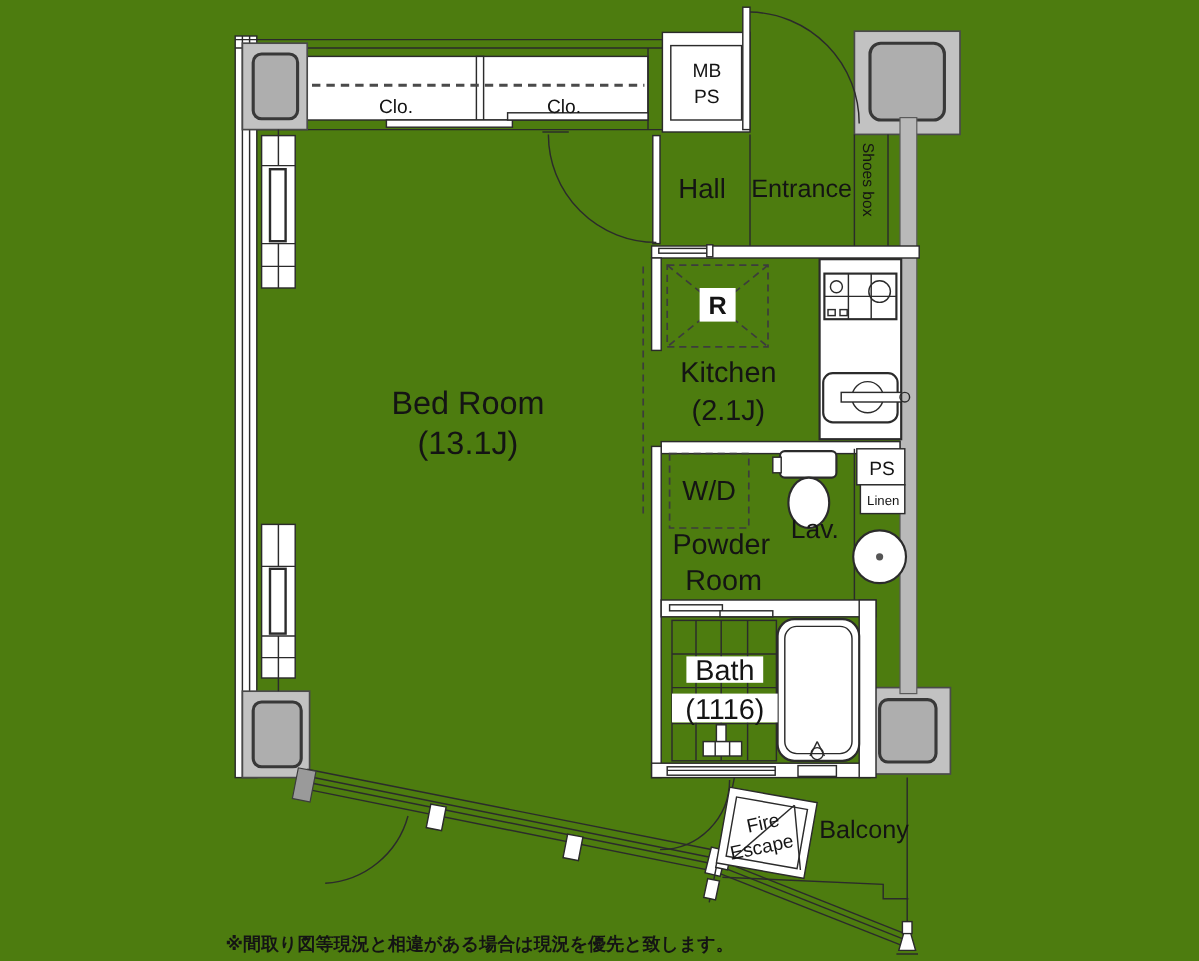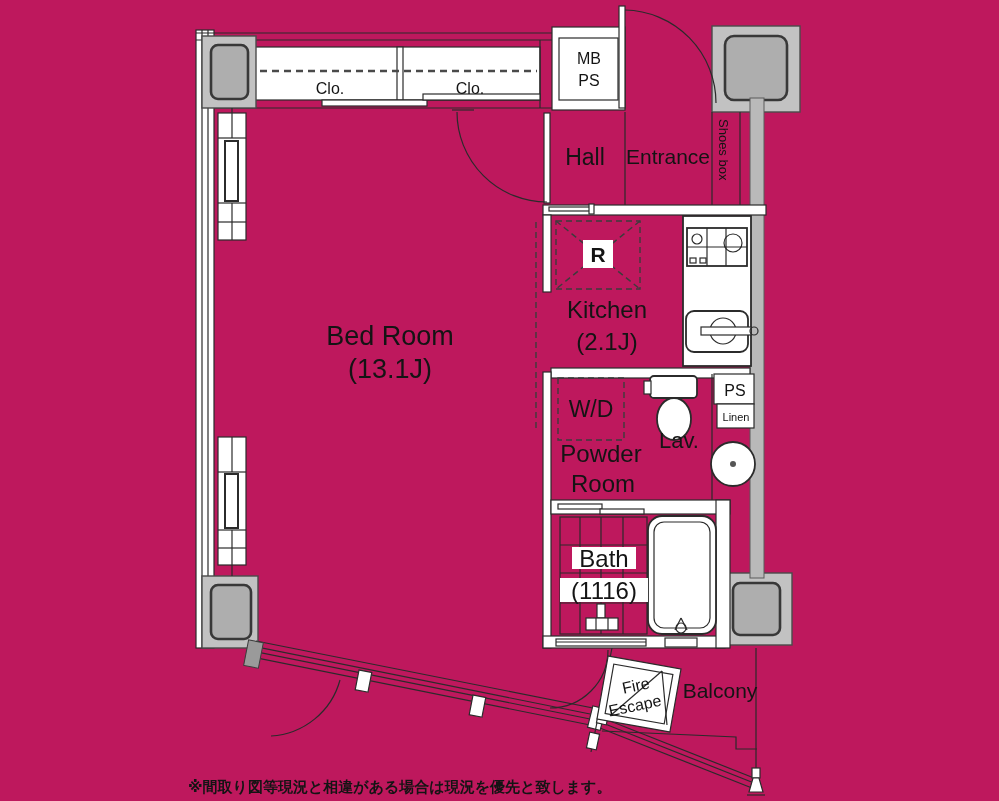--- a/index.html
+++ b/index.html
@@ -1,16 +1,16 @@
 <!DOCTYPE html>
 <html><head>
 <meta charset="utf-8">
 <style>
   html,body{margin:0;padding:0;background:#ffffff;}
-  .stage{position:relative;width:999px;height:801px;background:#be185d;overflow:hidden;
+  .stage{position:relative;width:999px;height:801px;background:#4d7c0f;overflow:hidden;
          font-family:"Liberation Sans",sans-serif;}
   svg{display:block;}
   .ln  {stroke:#2b2b2b;stroke-width:1.2;fill:none;}
   .lnth{stroke:#2b2b2b;stroke-width:2;fill:none;}
   .wfill{fill:#ffffff;stroke:#2b2b2b;stroke-width:1.2;}
   .wfill2{fill:#ffffff;stroke:#2b2b2b;stroke-width:1.8;}
   .dash{stroke:#3c3c3c;stroke-width:1.4;stroke-dasharray:6 4;fill:none;}
   .rod{stroke:#4a4a4a;stroke-width:2.6;stroke-dasharray:7 5;fill:none;}
   .pillar{fill:#c2c2c2;stroke:#4a4a4a;stroke-width:1.4;}
   .pillar-in{fill:#aeaeae;stroke:#383838;stroke-width:2.6;}

